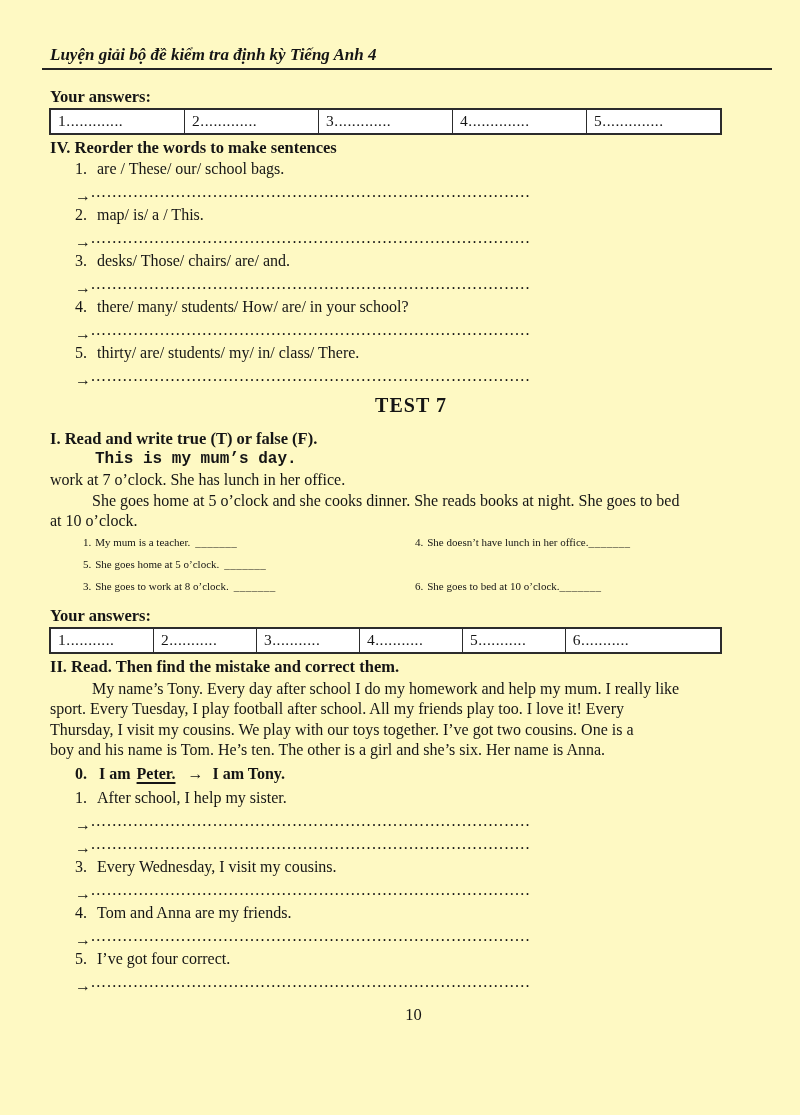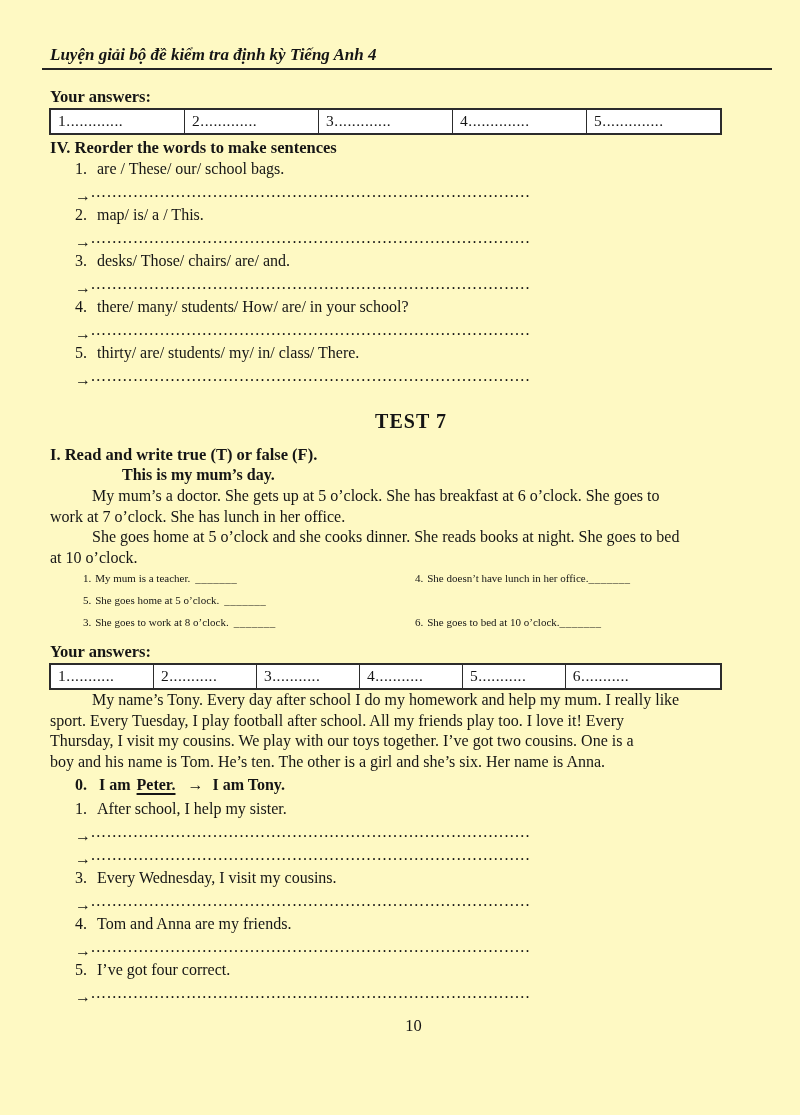--- a/index.html
+++ b/index.html
@@ -41,24 +41,24 @@
   .sec-title { margin-top:3px; font-weight:bold; font-size:16.5px; height:22px; }
 
   .item-line  { margin-left:25px; height:23px; font-size:16px; white-space:nowrap; }
   .it-num { display:inline-block; min-width:14px; margin-right:8px; }
   .arrow-line { margin-left:25px; height:23px; font-size:16px; white-space:nowrap; }
   .dotline {
     display:inline-block; width:440px; overflow:hidden; white-space:nowrap;
     letter-spacing:1.3px; font-size:16px; vertical-align:baseline;
   }
 
-  .test-title { margin-top:20px; text-align:center; font-size:20px; font-weight:bold; height:26px; letter-spacing:1px; }
+  .test-title { margin-top:4px; text-align:center; font-size:20px; font-weight:bold; height:26px; letter-spacing:1px; }
 
   .part-head { margin-top:9px; font-weight:bold; font-size:16.5px; height:21px; }
-  .sub-head  { margin-left:72px; font-weight:bold; font-size:16px; height:20px; }
+  .sub-head  { margin-left:45px; font-weight:bold; font-size:16px; height:20px;font-family:Liberation Mono, monospace; }
 
   .para-line { font-size:16px; line-height:20.5px; white-space:nowrap; }
   .indent    { text-indent:42px; }
 
   .tf-block { margin-top:4px; }
   .tf-row  { display:flex; margin-left:33px; height:22px; font-size:11px; white-space:nowrap; }
   .tf-left { width:332px; }
   .tf-num  { margin-right:4px; }
   .blank   { margin-left:5px; letter-spacing:0.5px; }
   .blank.tight { margin-left:0; }
@@ -121,21 +121,20 @@
     </div>
     <div class="arrow-line">
       <span>→</span><span class="dotline">........................................................................................................................</span>
     </div>
 
     <div class="test-title">TEST 7</div>
 
     <div class="part-head">I. Read and write true (T) or false (F).</div>
     <div class="sub-head">This is my mum’s day.</div>
 
-    <div class="para-line indent">My mum’s a doctor. She gets up at 5 o’clock. She has breakfast at 6 o’clock. She goes to</div>
     <div class="para-line">work at 7 o’clock. She has lunch in her office.</div>
     <div class="para-line indent">She goes home at 5 o’clock and she cooks dinner. She reads books at night. She goes to bed</div>
     <div class="para-line">at 10 o’clock.</div>
 
     <div class="tf-block">
       <div class="tf-row">
         <div class="tf-left">
           <span class="tf-num">1.</span><span>My mum is a teacher.</span><span class="blank">_______</span>
         </div>
         <div>
@@ -160,20 +159,21 @@
     <div class="ya-label" style="margin-top:4px;">Your answers:</div>
     <div class="ans-table six">
       <div>1...........</div>
       <div>2...........</div>
       <div>3...........</div>
       <div>4...........</div>
       <div>5...........</div>
       <div>6...........</div>
     </div>
 
+    <div class="part2-head">II. Read. Then find the mistake and correct them.</div>
 
     <div class="para-line indent">My name’s Tony. Every day after school I do my homework and help my mum. I really like</div>
     <div class="para-line">sport. Every Tuesday, I play football after school. All my friends play too. I love it! Every</div>
     <div class="para-line">Thursday, I visit my cousins. We play with our toys together. I’ve got two cousins. One is a</div>
     <div class="para-line">boy and his name is Tom. He’s ten. The other is a girl and she’s six. Her name is Anna.</div>
 
     <div class="example-line">
       <span class="ex-num">0.</span><span>I am</span><span class="ex-wrong">Peter.</span><span class="ex-arrow">→</span><span>I am Tony.</span>
     </div>
 

